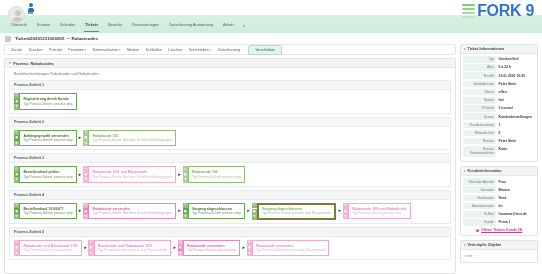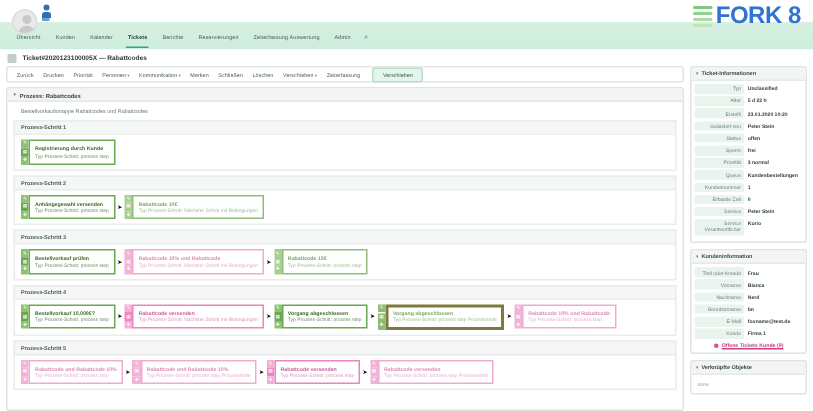--- a/index.html
+++ b/index.html
@@ -232,21 +232,21 @@
     </div>
   </div>
 
   <div class="logo">
     <div class="logo-bars">
       <span style="background:#7ec97e"></span>
       <span style="background:#8fd28a"></span>
       <span style="background:#a9dca0"></span>
       <span style="background:#bfe4b7"></span>
     </div>
-    <div class="logo-text">FORK 8</div>
+    <div class="logo-text">FORK 9</div>
   </div>
 
   <div class="mainnav" id="mainnav">
       <div class="nav-item">Übersicht</div>
       <div class="nav-item">Kunden</div>
       <div class="nav-item">Kalender</div>
       <div class="nav-item active">Tickets</div>
       <div class="nav-item">Berichte</div>
       <div class="nav-item">Reservierungen</div>
       <div class="nav-item">Zeiterfassung Auswertung</div>

